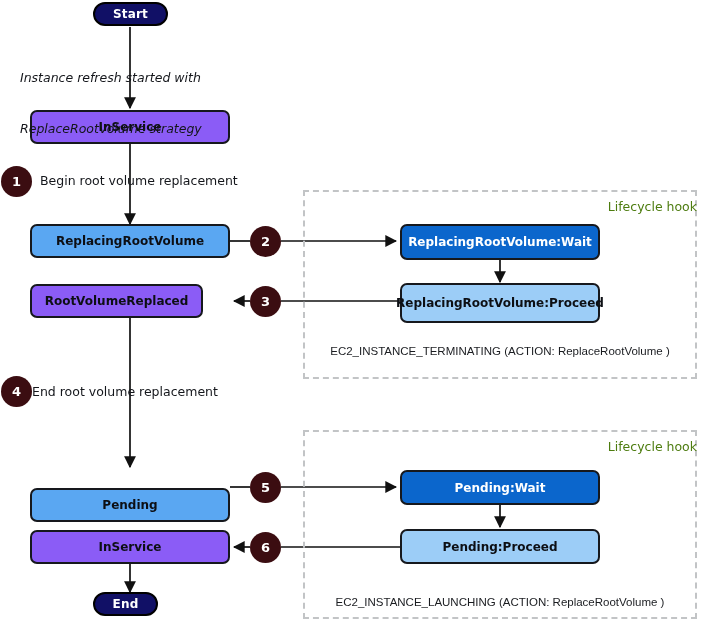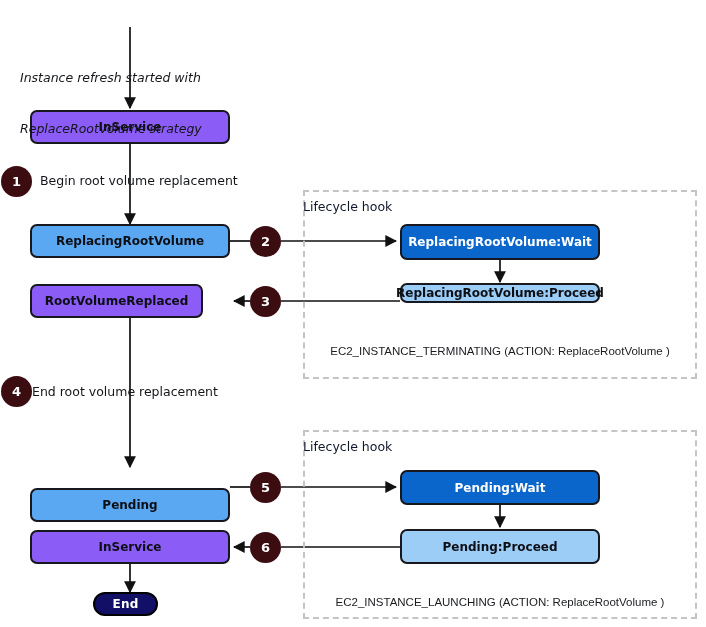--- a/index.html
+++ b/index.html
@@ -83,22 +83,22 @@
   
   .hook {
     position: absolute;
     border: 2.5px dashed #c2c4c6;
     box-sizing: border-box;
     background: transparent;
   }
   .hook-title {
     position: absolute;
     font-size: 12.5px;
-    color: #0f172a;
-    text-align: left;
+    color: #4d7c0f;
+    text-align: right;
     white-space: nowrap;
   }
   .hook-caption {
     position: absolute;
     font-size: 11.5px;
     color: #1a1c20;
     text-align: center;
     white-space: nowrap;
     font-family: "Liberation Sans", sans-serif;
   }
@@ -143,35 +143,36 @@
   </svg>
 
   <div class="hook" style="left:303px; top:190px; width:394px; height:189px;"></div>
   <div class="hook-title" style="left:303px; top:199px; width:394px;">Lifecycle hook</div>
   <div class="hook-caption" style="left:303px; top:345px; width:394px;">EC2_INSTANCE_TERMINATING (ACTION: ReplaceRootVolume )</div>
 
   <div class="hook" style="left:303px; top:430px; width:394px; height:189px;"></div>
   <div class="hook-title" style="left:303px; top:439px; width:394px;">Lifecycle hook</div>
   <div class="hook-caption" style="left:303px; top:596px; width:394px;">EC2_INSTANCE_LAUNCHING (ACTION: ReplaceRootVolume )</div>
 
+  <div class="pill" style="left:93px; top:2px; width:75px; height:24px;">Start</div>
   <div class="pill" style="left:93px; top:592px; width:65px; height:24px;">End</div>
 
   <div class="node light" style="left:30px; top:110px; width:200px; height:34px;">InService</div>
 
   <div class="node medium" style="left:30px; top:224px; width:200px; height:34px;">ReplacingRootVolume</div>
 
   <div class="node light" style="left:30px; top:284px; width:173px; height:34px;">RootVolumeReplaced</div>
 
   <div class="node medium" style="left:30px; top:488px; width:200px; height:34px;">Pending</div>
 
   <div class="node light" style="left:30px; top:530px; width:200px; height:34px;">InService</div>
 
   <div class="node strong" style="left:400px; top:224px; width:200px; height:36px;">ReplacingRootVolume:Wait</div>
 
-  <div class="node mid" style="left:400px; top:283px; width:200px; height:20px;">ReplacingRootVolume:Proceed</div>
+  <div class="node mid" style="left:400px; top:283px; width:200px; height:40px;">ReplacingRootVolume:Proceed</div>
 
   <div class="node strong" style="left:400px; top:470px; width:200px; height:35px;">Pending:Wait</div>
 
   <div class="node mid" style="left:400px; top:529px; width:200px; height:35px;">Pending:Proceed</div>
 
   <div class="badge" style="left:1px; top:166px;">1</div>
   <div class="badge" style="left:250px; top:226px;">2</div>
   <div class="badge" style="left:250px; top:286px;">3</div>
   <div class="badge" style="left:1px; top:376px;">4</div>
   <div class="badge" style="left:250px; top:472px;">5</div>

